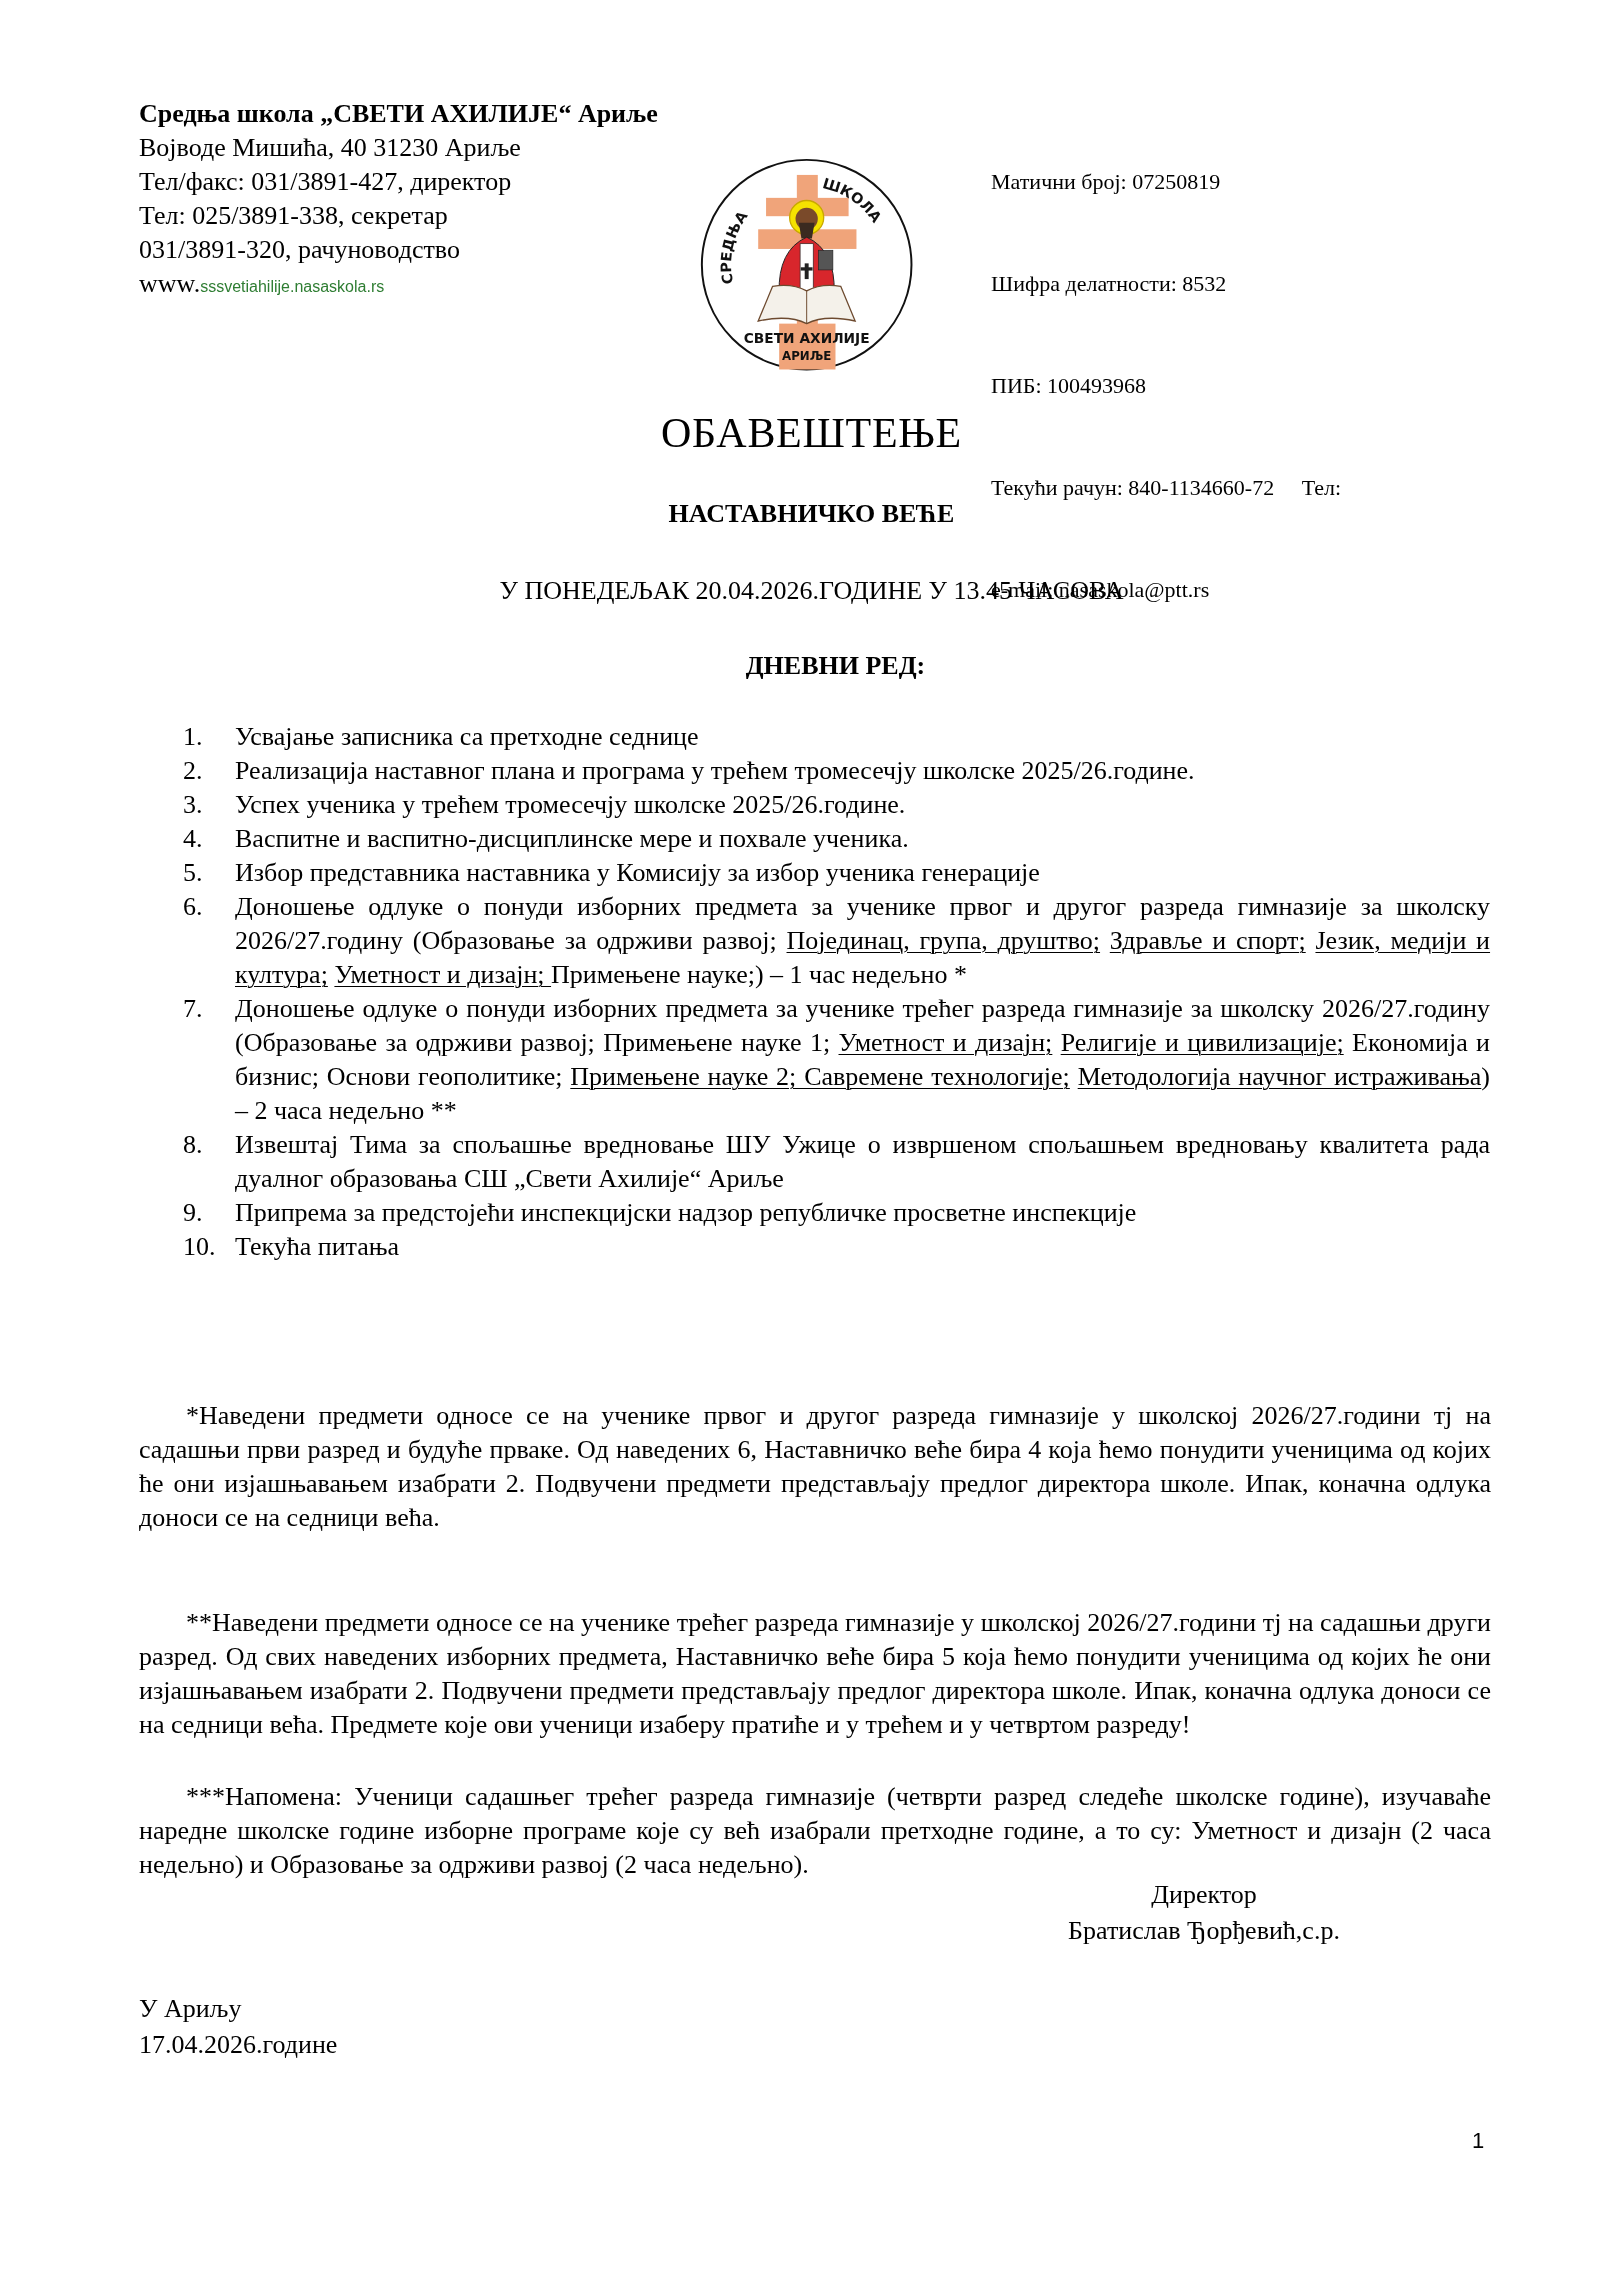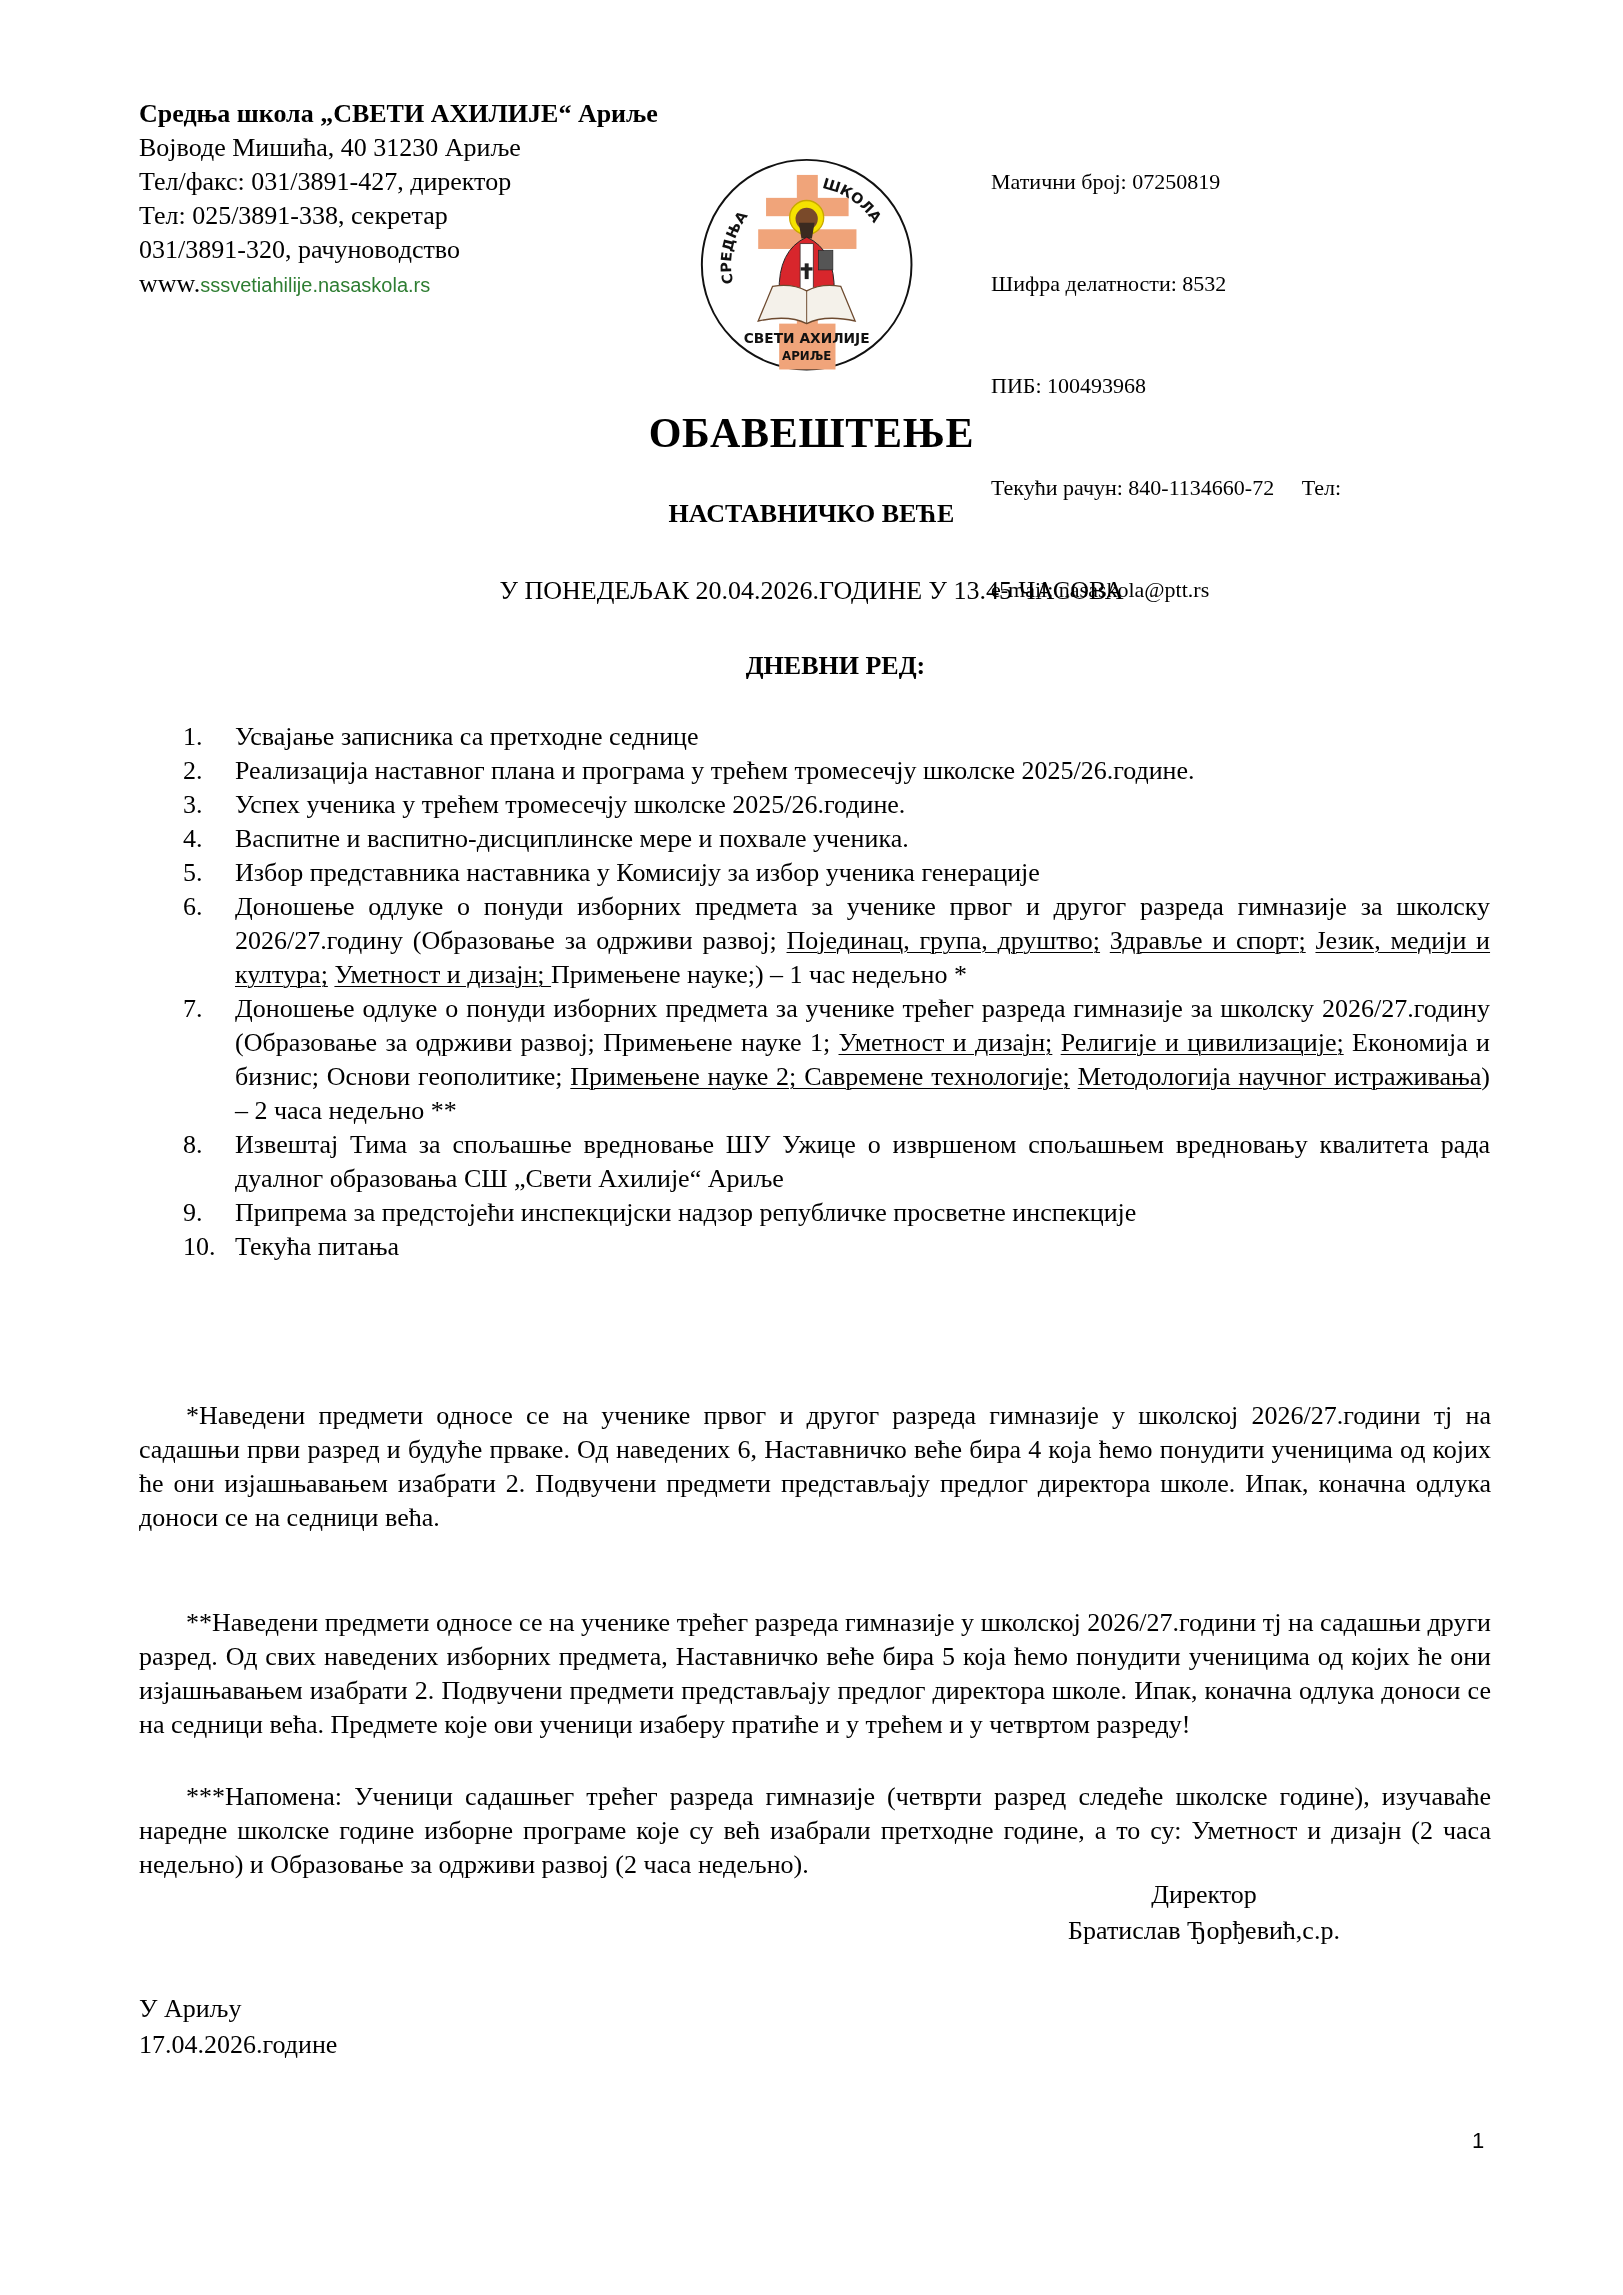--- a/index.html
+++ b/index.html
@@ -5,27 +5,27 @@
     html, body { margin: 0; padding: 0; background: #ffffff; }
     body {
       width: 1623px; height: 2295px; position: relative; overflow: hidden;
       font-family: "Liberation Serif", serif; color: #000;
     }
     .page { position: absolute; left: 0; top: 0; width: 1623px; height: 2271px; }
 
     
     .hdr-left { position: absolute; left: 139px; top: 97px; font-size: 26px; line-height: 34px; }
     .hdr-left .school { font-weight: bold; }
-    .hdr-left .web-green { color: #2e7d32; font-family: "Liberation Sans", sans-serif; font-size: 20px; }
+    .hdr-left .web-green { color: #2e7d32; font-family: "Liberation Sans", sans-serif; font-size: 16px; }
     .hdr-right { position: absolute; left: 991px; top: 97px; font-size: 22px; line-height: 34px; white-space: pre; }
     .logo { position: absolute; left: 694px; top: 152px; width: 226px; height: 226px; }
 
     
     .center { position: absolute; left: 0; width: 1623px; text-align: center; }
-    .title-main { top: 409px; font-size: 42px; font-weight: bold; letter-spacing: 0.7px; }
+    .title-main { top: 409px; font-size: 42px; font-weight: normal; letter-spacing: 0.7px; }
     .title-sub { top: 499px; font-size: 26px; font-weight: bold; }
     .title-date { top: 576px; font-size: 26px; }
     .title-agenda { top: 651px; font-size: 26px; font-weight: bold; margin-left: 24px; }
 
     
     .agenda { position: absolute; left: 183px; top: 720px; width: 1307px; font-size: 26px; line-height: 34px; }
     .agenda .item { display: flex; }
     .agenda .num { width: 52px; flex: 0 0 52px; }
     .agenda .txt { flex: 1; text-align: justify; }
     .u { text-decoration: underline; text-decoration-thickness: 1.3px; text-underline-offset: 3.3px; }

